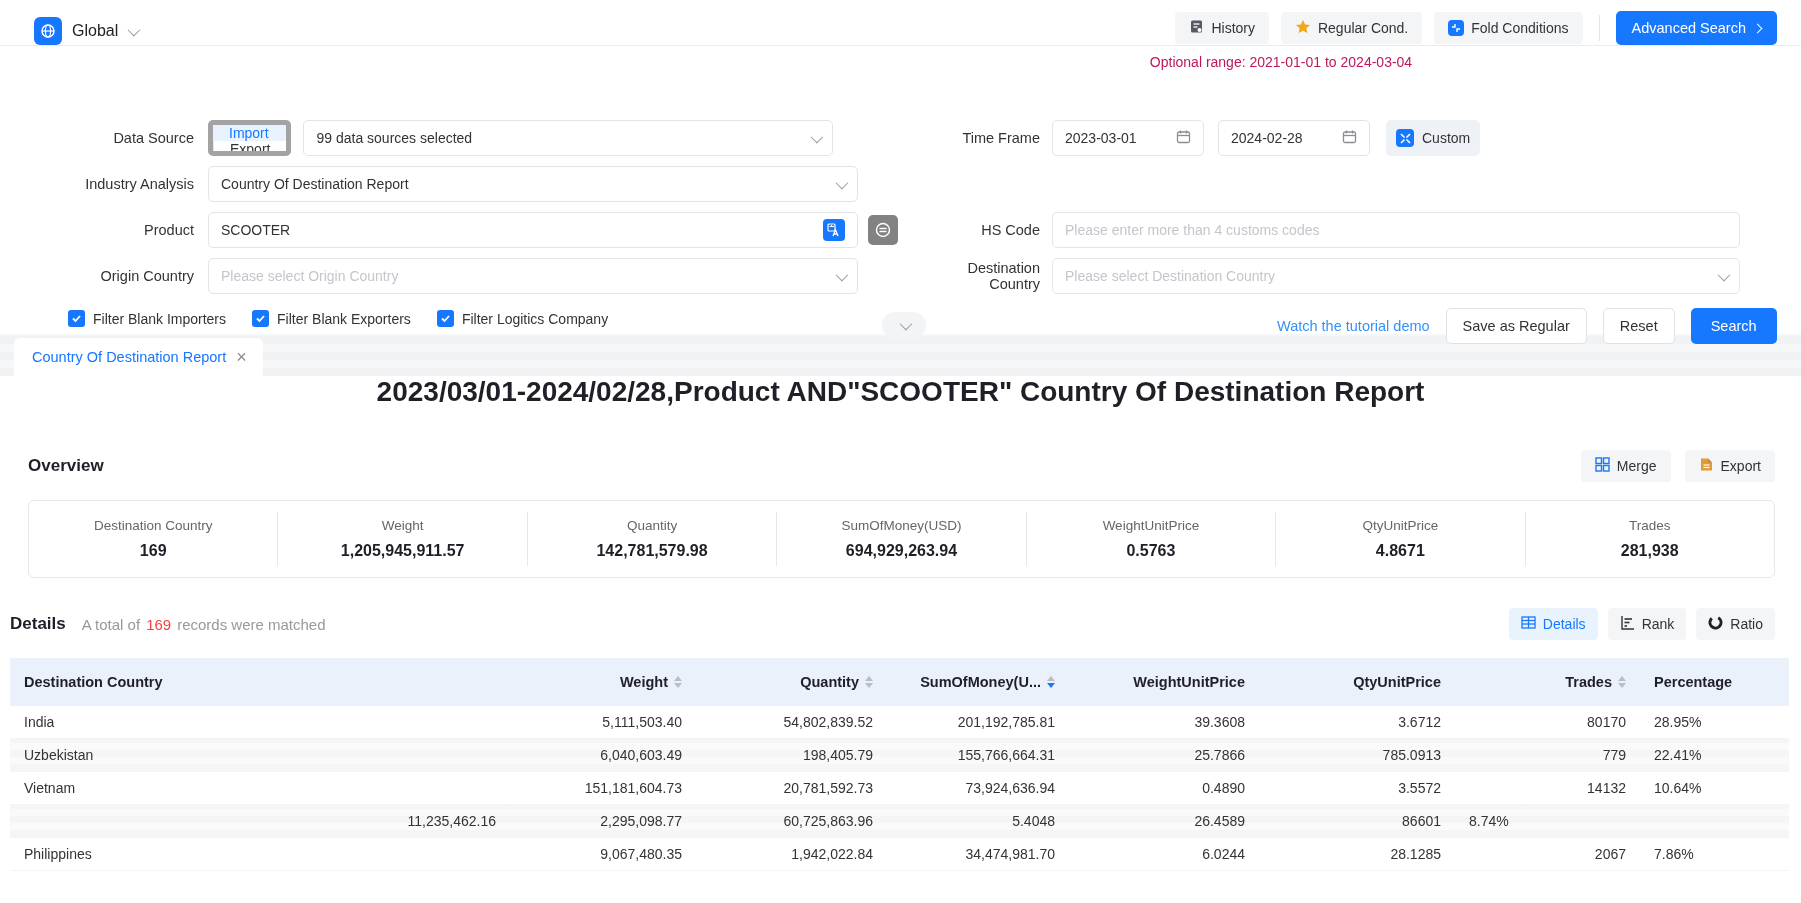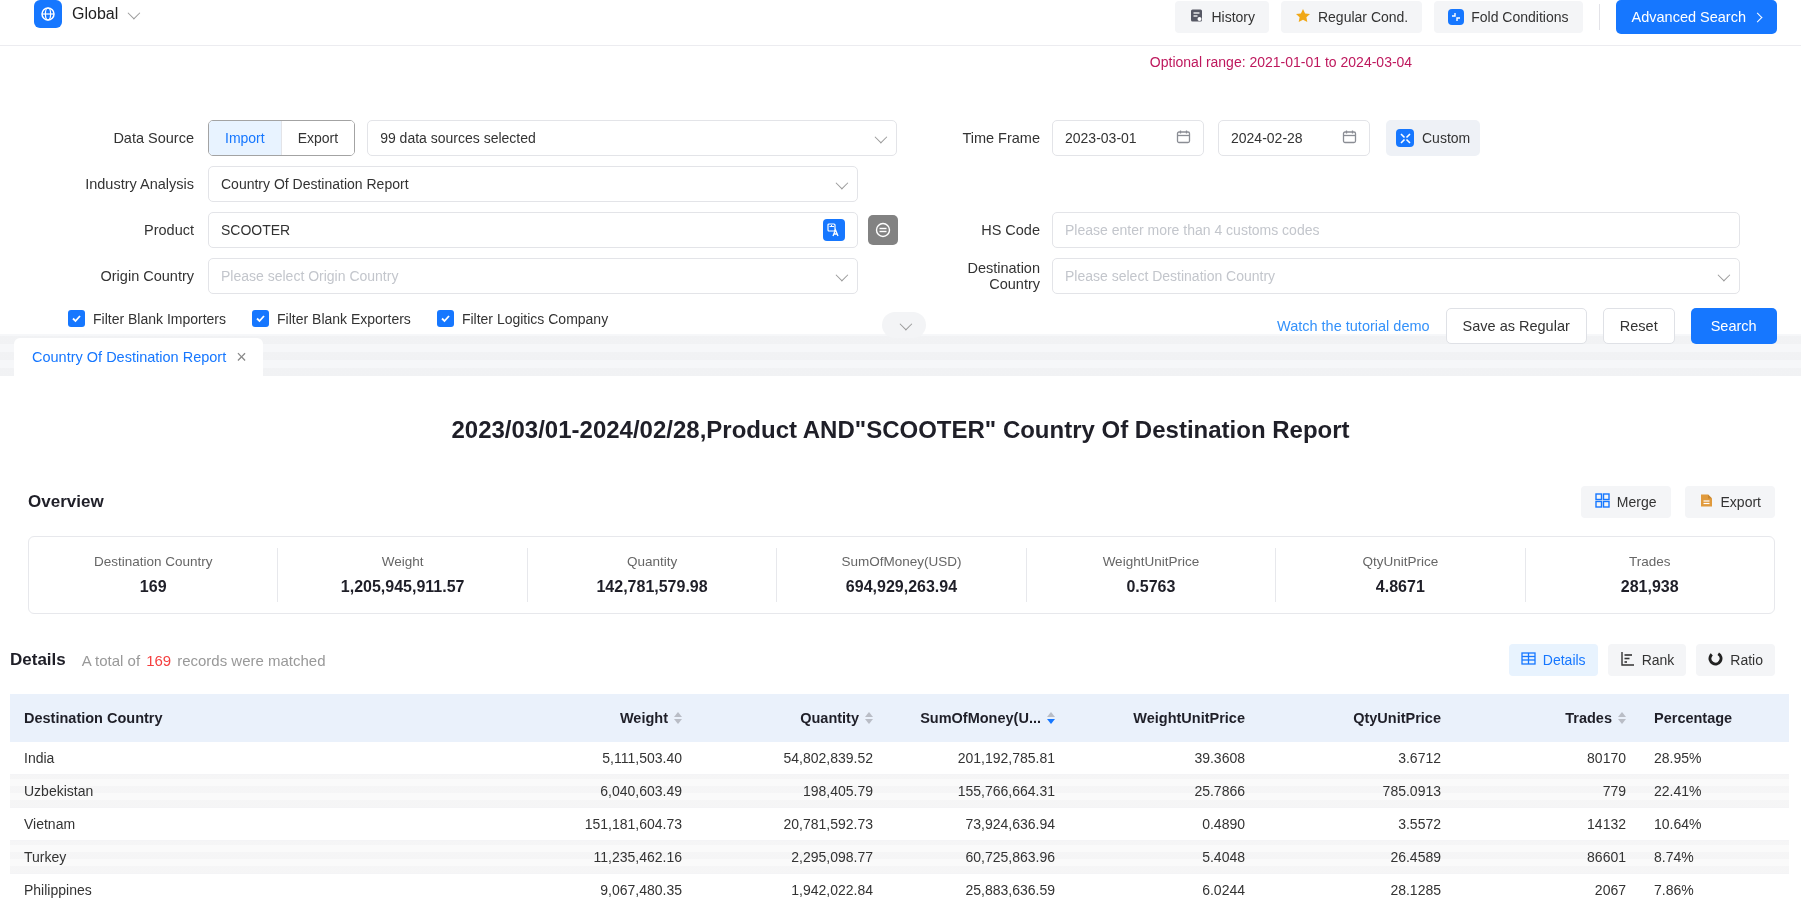--- a/index.html
+++ b/index.html
@@ -1,20 +1,20 @@
 <!DOCTYPE html>
 <html><head>
 <meta charset="utf-8">
 <style>
   * { margin:0; padding:0; box-sizing:border-box; }
   html,body { width:1801px; height:903px; overflow:hidden; background:#fff;
     font-family:"Liberation Sans","DejaVu Sans",sans-serif; color:#333; font-size:14px; }
 
   
-  .topbar { height:46px; display:flex; align-items:flex-start; padding:0 24px 0 34px;
+  .topbar { height:46px; display:flex; align-items:flex-end; padding:0 24px 0 34px;
     border-bottom:1px solid #ececf0; background:#fff; }
   .brand { display:flex; align-items:center; gap:10px; cursor:pointer; }
   .brand-logo { width:28px; height:28px; border-radius:6px; background:#1677ff;
     display:flex; align-items:center; justify-content:center; }
   .brand-name { font-size:16px; color:#222; }
   .chev { width:9px; height:9px; border-right:1.6px solid #999; border-bottom:1.6px solid #999;
     transform:rotate(45deg) translateY(-2px); display:inline-block; }
   .topbar-right { margin-left:auto; display:flex; align-items:center; gap:12px; }
   .tb-btn { height:32px; display:flex; align-items:center; gap:7px; padding:0 14px;
     background:#f4f5f7; border-radius:4px; color:#333; cursor:pointer; font-size:14px; }
@@ -28,21 +28,21 @@
   .form { position:relative; background:#fff; height:288px; }
   .opt-range { position:absolute; top:8px; left:1052px; width:458px; text-align:center;
     color:#be185d; font-size:14px; }
   .frow { position:absolute; display:flex; align-items:center; }
   .flabel { width:196px; text-align:right; padding-right:14px; color:#333; font-size:14.5px; }
   .flabel-r { width:130px; text-align:right; padding-right:12px; color:#333; font-size:14.5px; }
   .fbox { height:36px; border:1px solid #e3e4e8; border-radius:5px; background:#fff;
     display:flex; align-items:center; padding:0 12px; font-size:14px; }
   .placeholder { color:#c3c6cc; }
   .fbox .chev { margin-left:auto; }
-  .seg { display:flex; border:1px solid #a3a3a3; border-radius:5px; overflow:hidden; height:36px; }
+  .seg { display:flex; border:5px solid #a3a3a3; border-radius:5px; overflow:hidden; height:36px;flex-direction:column; }
   .seg-opt { padding:0 16px; display:flex; align-items:center; cursor:pointer; background:#fff; }
   .seg-opt.active { background:#e8f3ff; color:#1677ff; }
   .seg-opt + .seg-opt { border-left:1px solid #e3e4e8; }
   .date-box { width:152px; }
   .light-btn { height:36px; background:#eef1f6; border-radius:5px; display:flex; align-items:center;
     gap:8px; padding:0 10px; cursor:pointer; }
   .icon-sq { width:18px; height:18px; border-radius:4px; background:#1677ff; display:flex;
     align-items:center; justify-content:center; }
   .gray-tool { width:30px; height:30px; border-radius:5px; background:#828282; display:flex;
     align-items:center; justify-content:center; margin-left:10px; cursor:pointer; }
@@ -59,21 +59,21 @@
     display:flex; align-items:center; cursor:pointer; font-size:14.5px; }
 
   
   .tabstrip { height:42px; background:#f6f7f9; display:flex; align-items:flex-end;
     background-image:repeating-linear-gradient(0deg, rgba(0,0,0,0.018) 0 8px, rgba(0,0,0,0) 8px 16px); }
   .tab { height:38px; background:#fff; border-radius:6px 6px 0 0; display:flex; align-items:center;
     gap:10px; padding:0 16px 0 18px; margin-left:14px; color:#1677ff; font-size:14.5px; cursor:pointer; }
   .tab-x { color:#8a8a8a; font-size:18px; line-height:1; cursor:pointer; }
 
   
-  .report-title { text-align:center; margin-top:40px; font-size:24px; font-weight:bold; color:#1f1f28; }
+  .report-title { text-align:center; font-size:28px; font-weight:bold; color:#1f1f28; }
   .ov-bar { display:flex; align-items:center; margin:42px 26px 0 28px; }
   .ov-head { font-size:17px; font-weight:bold; color:#1f1f28; }
   .ov-btns { margin-left:auto; display:flex; gap:14px; }
   .stats { margin:18px 26px 0 28px; border:1px solid #e7e8ec; border-radius:6px; height:78px;
     display:flex; align-items:center; }
   .stat { flex:1; text-align:center; padding:6px 4px; }
   .stat + .stat { border-left:1px solid #e7e8ec; }
   .stat-label { color:#666; font-size:13.5px; }
   .stat-value { color:#1f1f28; font-size:16px; font-weight:bold; margin-top:9px; }
 
@@ -473,33 +473,32 @@
       <div class="cell">Vietnam</div>
       <div class="cell num">151,181,604.73</div>
       <div class="cell num">20,781,592.73</div>
       <div class="cell num">73,924,636.94</div>
       <div class="cell num">0.4890</div>
       <div class="cell num">3.5572</div>
       <div class="cell num">14132</div>
       <div class="cell">10.64%</div>
     </div>
     <div class="trow tbody-row alt">
-      <div class="cell">Turkey</div>
       <div class="cell num">11,235,462.16</div>
       <div class="cell num">2,295,098.77</div>
       <div class="cell num">60,725,863.96</div>
       <div class="cell num">5.4048</div>
       <div class="cell num">26.4589</div>
       <div class="cell num">86601</div>
       <div class="cell">8.74%</div>
     </div>
     <div class="trow tbody-row">
       <div class="cell">Philippines</div>
       <div class="cell num">9,067,480.35</div>
       <div class="cell num">1,942,022.84</div>
-      <div class="cell num">25,883,636.59</div>
+      <div class="cell num">34,474,981.70</div>
       <div class="cell num">6.0244</div>
       <div class="cell num">28.1285</div>
       <div class="cell num">2067</div>
       <div class="cell">7.86%</div>
     </div>
   </div>
 </div>
 
 </body></html>

